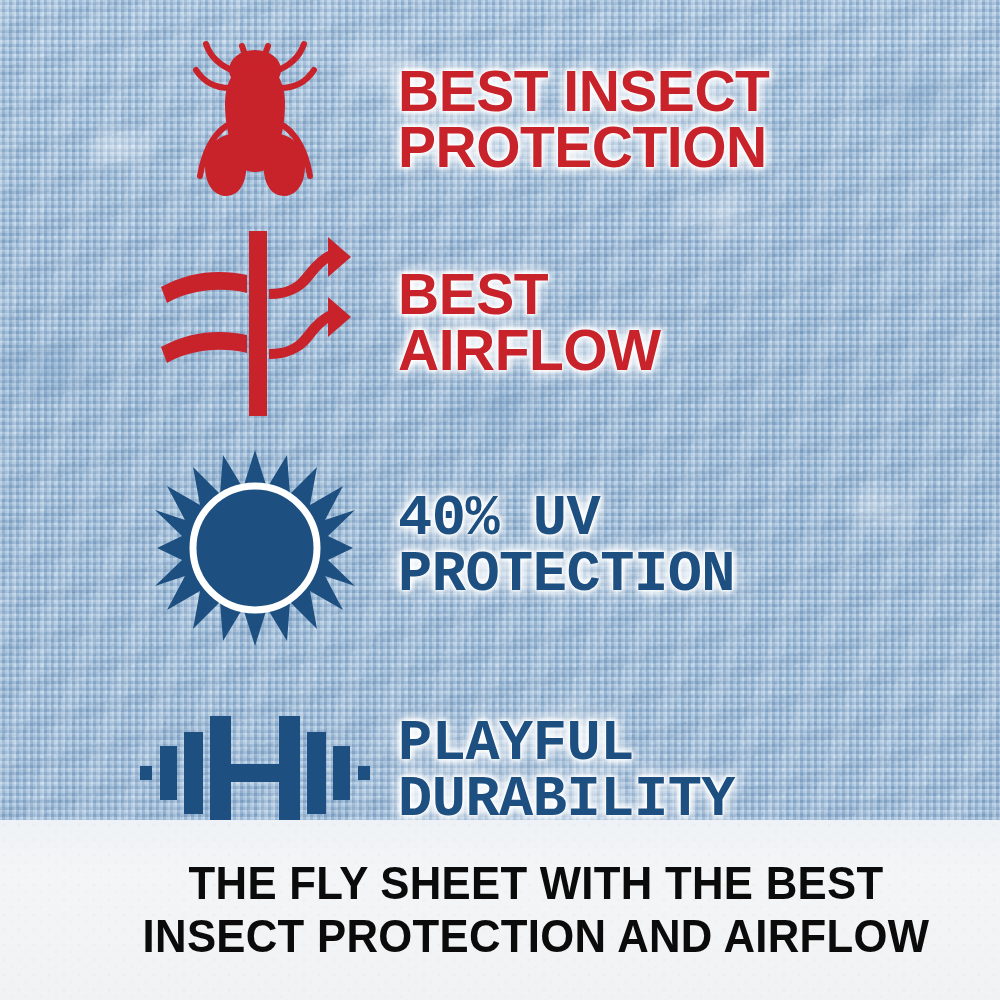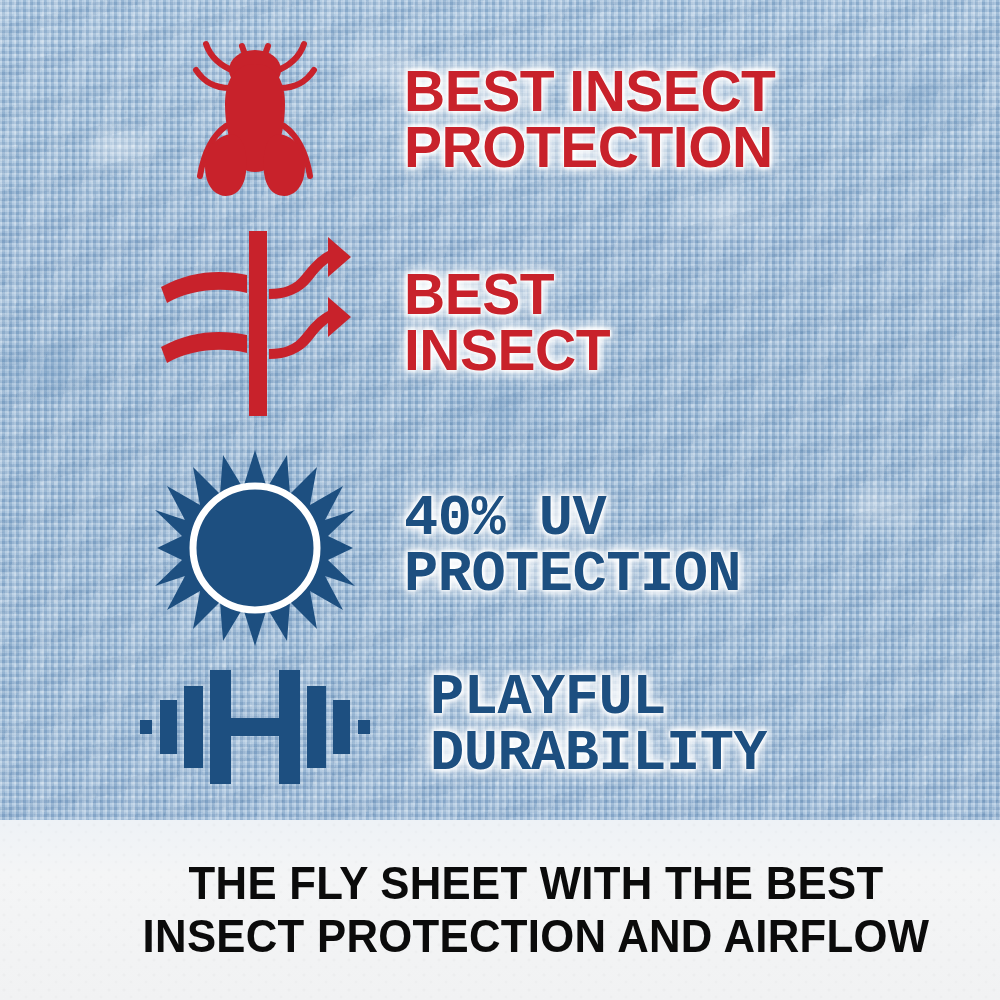--- a/index.html
+++ b/index.html
@@ -105,21 +105,21 @@
   .icon-cell {
     width: 250px;
     flex: 0 0 250px;
     display: flex;
     align-items: center;
     justify-content: center;
   }
 
   .text-cell {
     flex: 1 1 auto;
-    padding-left: 24px;
+    padding-left: 18px;
   }
 
   .feature-text {
     margin: 0;
     font-family: "Liberation Sans", sans-serif;
     font-weight: bold;
     font-size: 57px;
     line-height: 0.98;
     letter-spacing: -0.5px;
     white-space: pre-line;
@@ -139,21 +139,21 @@
       0 0 5px #ffffff, 0 0 5px #ffffff, 0 0 9px #ffffff,
       0 0 14px #ffffff, 0 0 18px rgba(255,255,255,0.85),
       1px 0 0 rgba(255,255,255,0.55), -1px 0 0 rgba(255,255,255,0.55);
     font-family: Liberation Mono, monospace;
   }
 
   
   #row-insect   { top: 30px;  height: 180px; }
   #row-airflow  { top: 228px; height: 190px; }
   #row-uv       { top: 443px; height: 210px; }
-  #row-durable  { top: 647px; height: 160px; gap: 26px; }
+  #row-durable  { top: 693px; height: 160px; }
 
   
   .caption-band {
     position: absolute;
     left: 0;
     top: 820px;
     width: 1000px;
     height: 180px;
     background-color: #f2f4f6;
     background-image:
@@ -268,21 +268,21 @@
                      L196 86
                      L173 66
                      L173 80
                      C 163 85 155 94 148 103
                      C 139 115 128 118 114 118 Z"></path>
           </g>
         </svg>
       </div>
       <div class="text-cell">
         <p class="feature-text red">BEST
-INSECT</p>
+AIRFLOW</p>
       </div>
     </div>
 
     <div class="feature-row" id="row-uv">
       <div class="icon-cell">
         <svg width="200" height="200" viewBox="0 0 200 200" aria-label="sun with uv ring">
 
           <polygon fill="#1d4f80" points="
             100,2 112,40 132,7 135,46 162,19 155,57 188,38 170,72 200,62 173,88
             198,100 173,112 200,138 170,128 188,162 155,143 162,181 135,154 132,193

